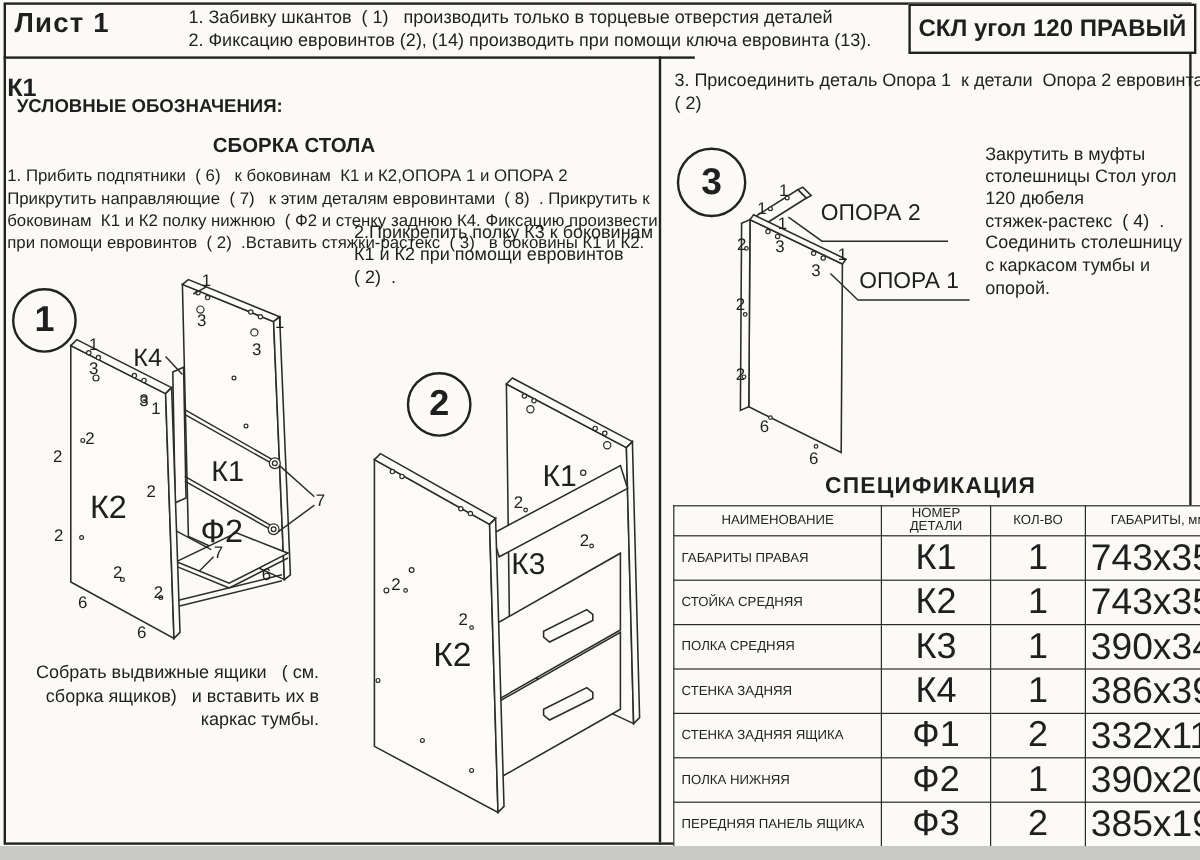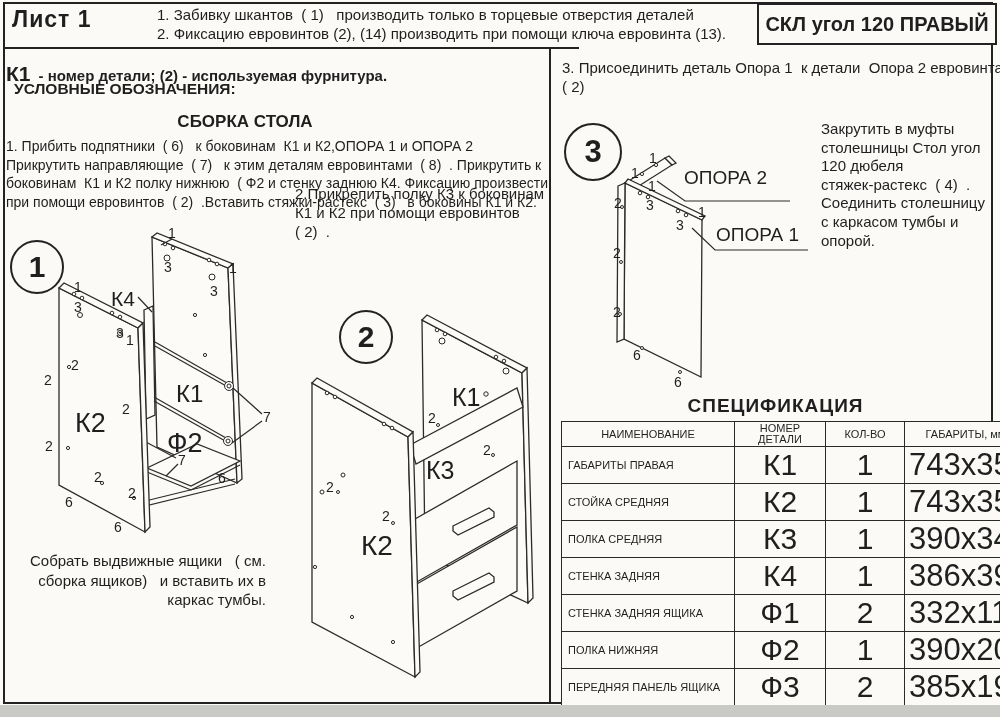--- a/index.html
+++ b/index.html
@@ -62,21 +62,20 @@
 <div class="abs sheet-label">Лист 1</div>
 <div class="abs top-notes pre">1. Забивку шкантов  ( 1)   производить только в торцевые отверстия деталей
 2. Фиксацию евровинтов (2), (14) производить при помощи ключа евровинта (13).</div>
 <div class="abs title-box">
   <span>СКЛ угол 120 ПРАВЫЙ</span>
 </div>
 
 <div class="abs legend-heading">УСЛОВНЫЕ ОБОЗНАЧЕНИЯ:</div>
 <div class="abs legend-line">
   <span class="legend-code">К1</span>
-  <span class="legend-text">- номер детали;  (2) - используемая фурнитура.</span>
 </div>
 <div class="abs assembly-heading">СБОРКА СТОЛА</div>
 
 <div class="abs step1 pre">1. Прибить подпятники  ( 6)   к боковинам  К1 и К2,ОПОРА 1 и ОПОРА 2
 Прикрутить направляющие  ( 7)   к этим деталям евровинтами  ( 8)  . Прикрутить к
 боковинам  К1 и К2 полку нижнюю  ( Ф2 и стенку заднюю К4. Фиксацию произвести
 при помощи евровинтов  ( 2)  .Вставить стяжки-растекс  ( 3)   в боковины К1 и К2.</div>
 <div class="abs step2 pre">2.Прикрепить полку К3 к боковинам
 К1 и К2 при помощи евровинтов
 ( 2)  .</div>

